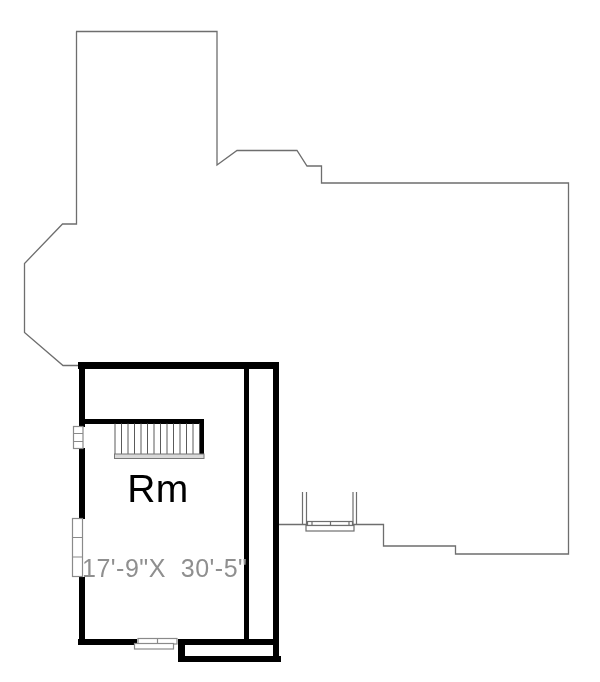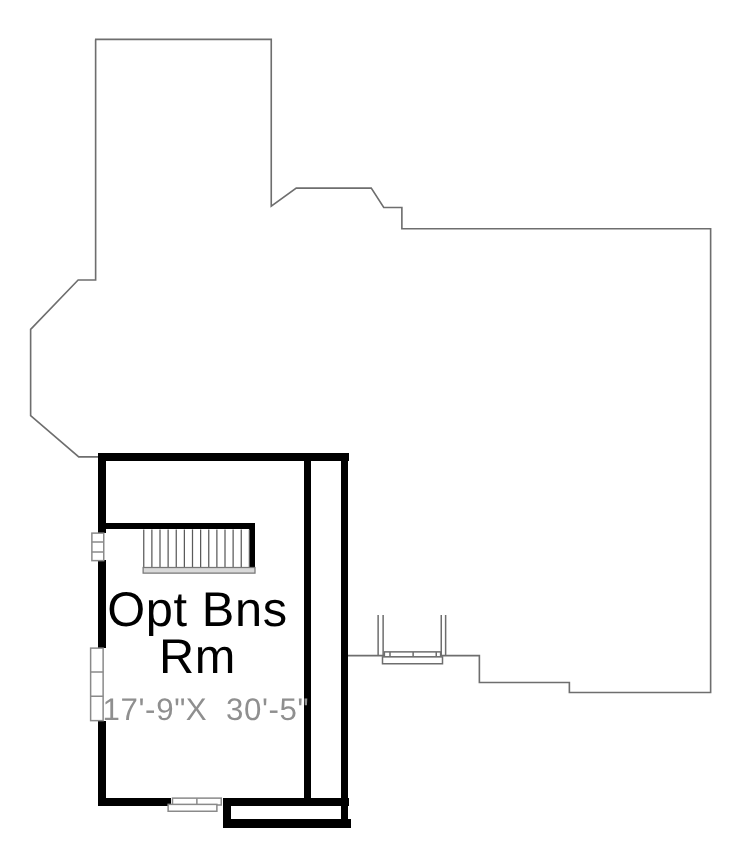--- a/index.html
+++ b/index.html
@@ -71,18 +71,17 @@
       <path d="M73.5,433.5 H83 M73.5,441.5 H83"></path>
       <rect x="72.5" y="518.5" width="10" height="58"></rect>
       <path d="M72.5,537.5 H82.5 M72.5,557 H82.5"></path>
       <rect x="138" y="638.5" width="39" height="5.5"></rect>
       <path d="M157.5,638.5 V644"></path>
       <rect x="134.5" y="643.5" width="39" height="5.5"></rect>
     </g>
   </svg>
 
   <div class="room-label">
-    <div>Opt Bns</div>
     <div>Rm</div>
   </div>
   <div class="dim-label">17'-9"X  30'-5"</div>
 
 </div>
 
 </body></html>

